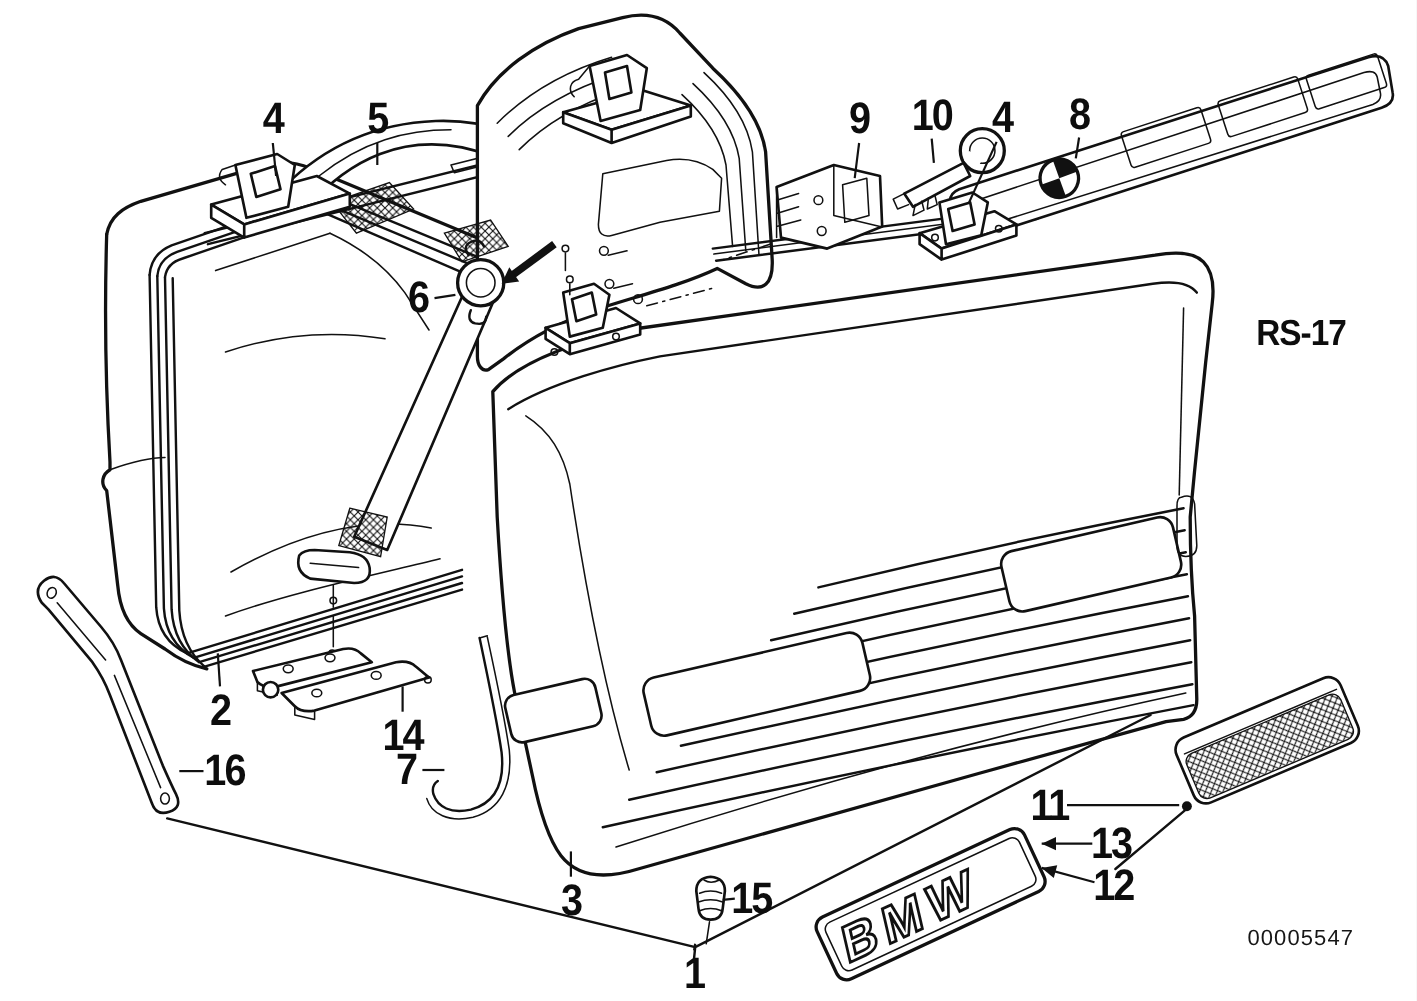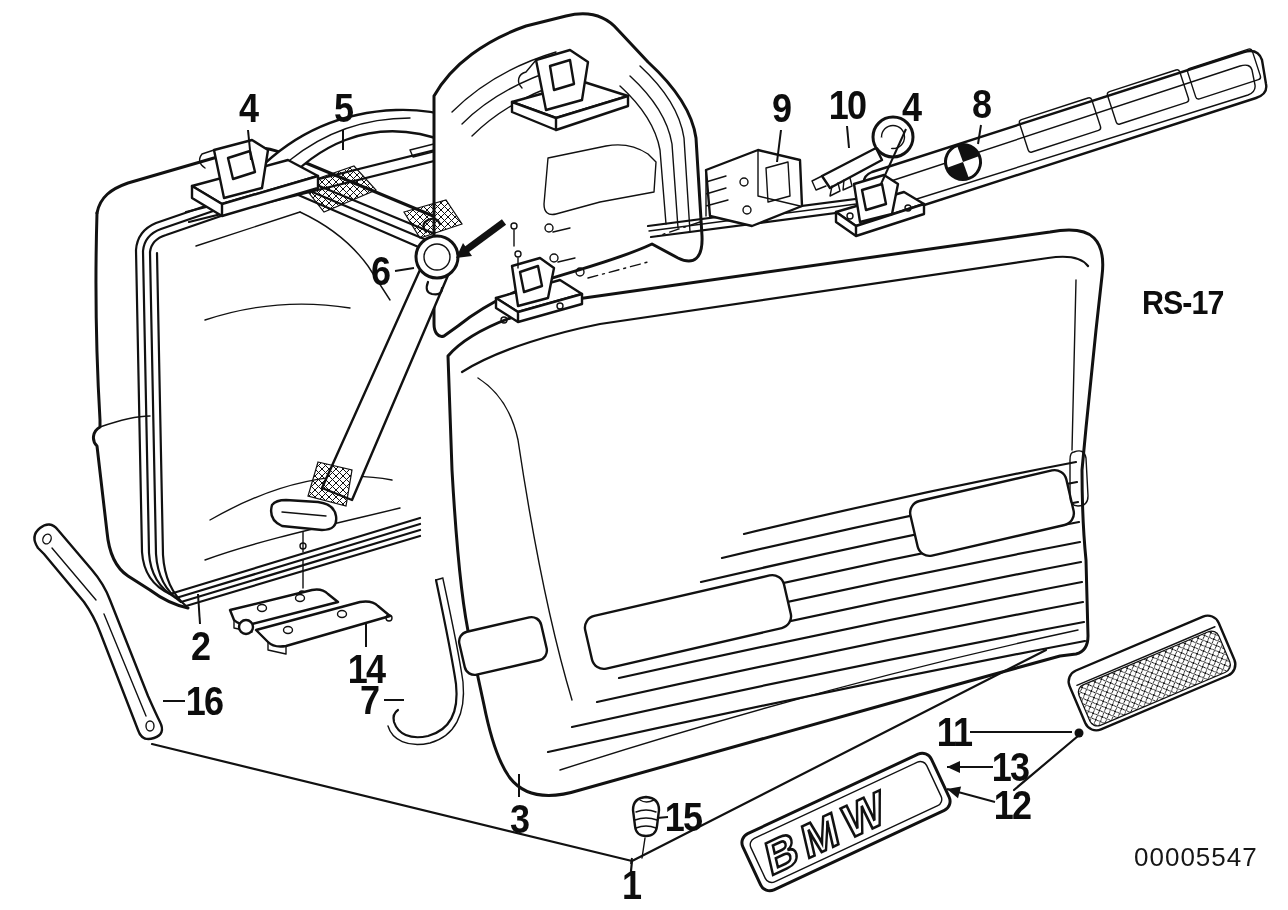--- a/index.html
+++ b/index.html
@@ -12,21 +12,21 @@
   .wf3{fill:#fff;stroke:#111;stroke-width:3;stroke-linejoin:round}
   .blk{fill:#111;stroke:none}
   .hatch{fill:url(#xh);stroke:#111;stroke-width:1.2}
   .dashdot{stroke-dasharray:10 5 2 5}
   .leader{stroke:#111;stroke-width:2;fill:none}
   #callouts{position:absolute;left:0;top:0;width:100%;height:100%;pointer-events:none;}
   .callout{position:absolute;transform:translate(-50%,-50%) scaleX(.9);font-weight:700;
     font-size:40px;color:#0d0d0d;letter-spacing:-2px;white-space:nowrap;line-height:1;}
   .sheet-code{position:absolute;left:1142px;top:284px;font-weight:700;font-size:33px;color:#0d0d0d;
     transform:scaleX(.92);transform-origin:left top;letter-spacing:-1px;}
-  .image-number{position:absolute;left:1134px;top:842px;font-size:26px;color:#161616;letter-spacing:1px;}
+  .image-number{position:absolute;left:1134px;top:842px;font-size:20px;color:#161616;letter-spacing:1px;}
 </style>
 </head>
 <body>
 
 <div class="stage">
 
   <svg id="art" width="1288" height="910" viewBox="0 0 1288 910">
     <defs>
       <pattern id="xh" width="7" height="7" patternUnits="userSpaceOnUse">
         <path d="M0,7 L7,0 M0,0 L7,7" stroke="#111" stroke-width="1" fill="none"></path>

